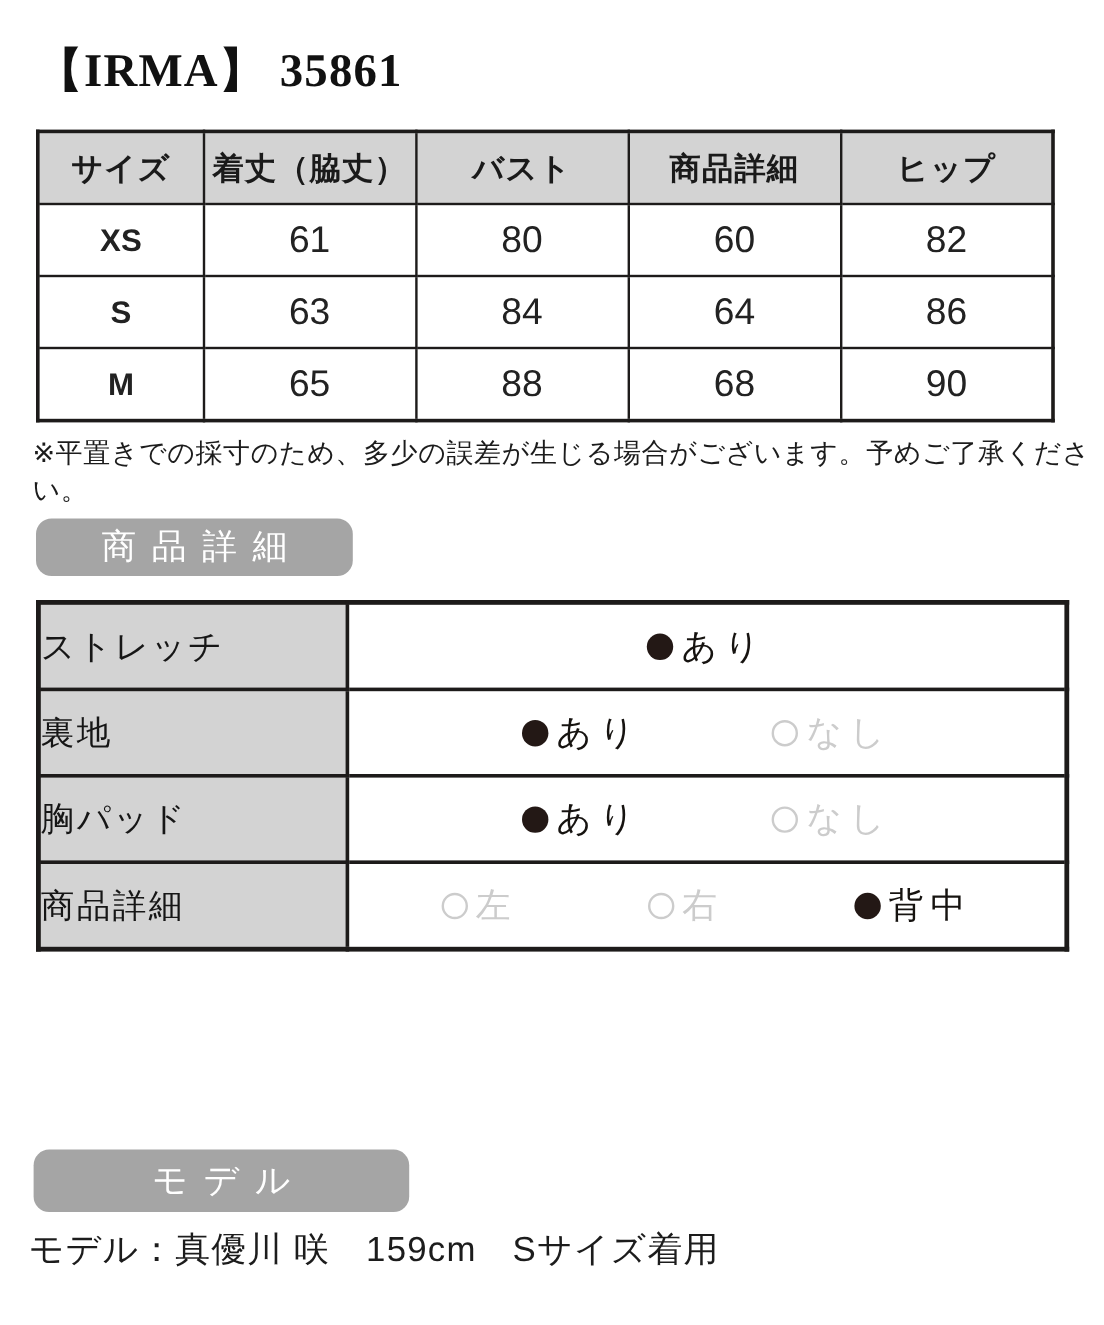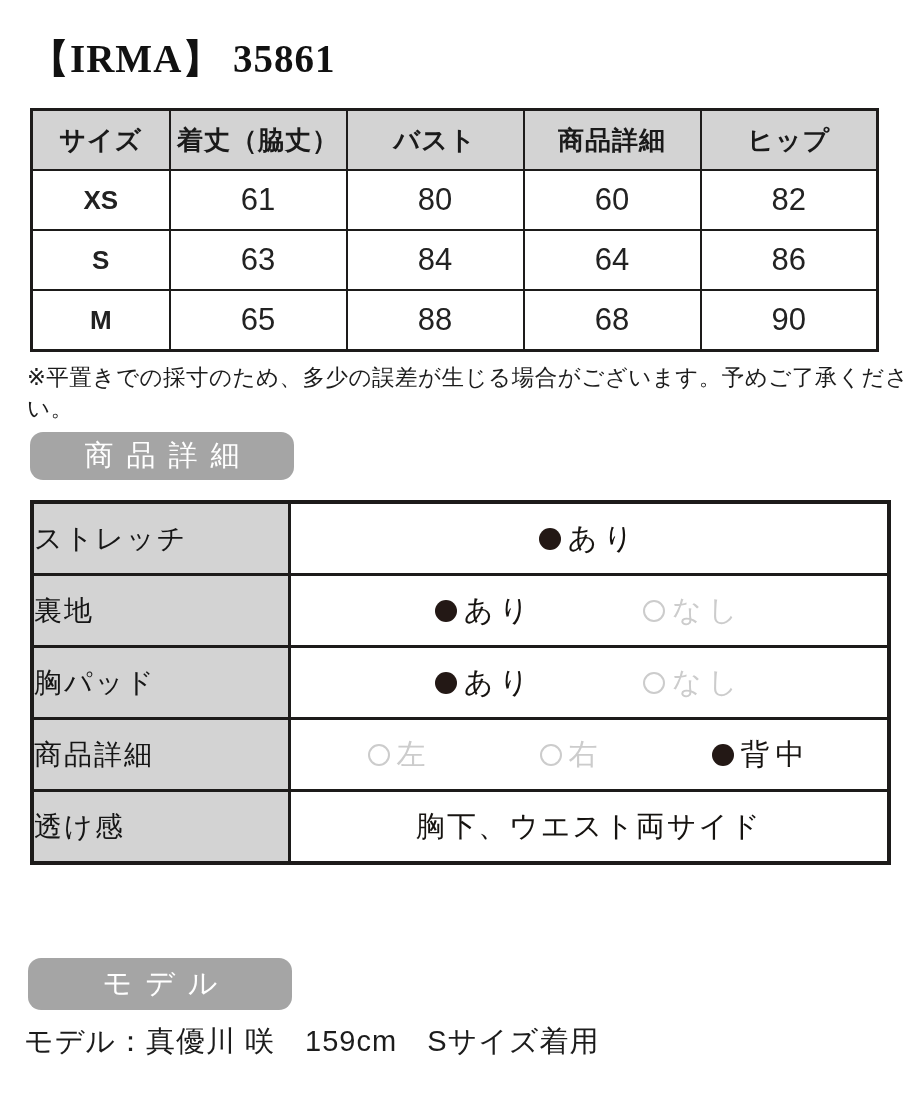--- a/index.html
+++ b/index.html
@@ -28,21 +28,21 @@
   .col-size{width:138px;} .col-m{width:177px;}
   
   .note{position:absolute;left:27px;top:362px;margin:0;font-size:22.5px;letter-spacing:0.5px;color:#1c1c1c;}
   
   .badge{
     position:absolute;background:var(--badge-gray,#a5a5a5);color:#ffffff;
     display:flex;align-items:center;justify-content:center;
     border-radius:13px;font-size:29px;letter-spacing:13px;padding-left:13px;box-sizing:border-box;
   }
   .badge-details{left:30px;top:432px;width:264px;height:48px;}
-  .badge-model{left:28px;top:958px;width:264px;height:52px;}
+  .badge-model{left:28px;top:958px;width:313px;height:52px;}
   
   .details-table{
     position:absolute;left:30px;top:500px;border-collapse:collapse;table-layout:fixed;
     border:4px solid var(--line,#1d1b1a);
   }
   .details-table th,.details-table td{border:3px solid var(--line,#1d1b1a);padding:0;vertical-align:middle;}
   .details-table th{
     width:254px;background:var(--cell-gray,#d3d3d3);height:69px;
     font-size:28px;font-weight:400;letter-spacing:2px;text-align:left;color:#161616;
   }
@@ -167,26 +167,20 @@
                 <span class="mark-ring"></span>
                 <span>右</span>
               </span>
               <span class="opt">
                 <span class="mark-dot"></span>
                 <span>背中</span>
               </span>
             </div>
           </td>
         </tr>
-        <tr>
-          <th>透け感</th>
-          <td>
-            <div class="value-text">胸下、ウエスト両サイド</div>
-          </td>
-        </tr>
       </tbody>
   </table>
 
   <div class="badge badge-model">
     <span>モデル</span>
   </div>
 
   <p class="model-line">モデル：真優川 咲　159cm　Sサイズ着用</p>
 
 </div>

